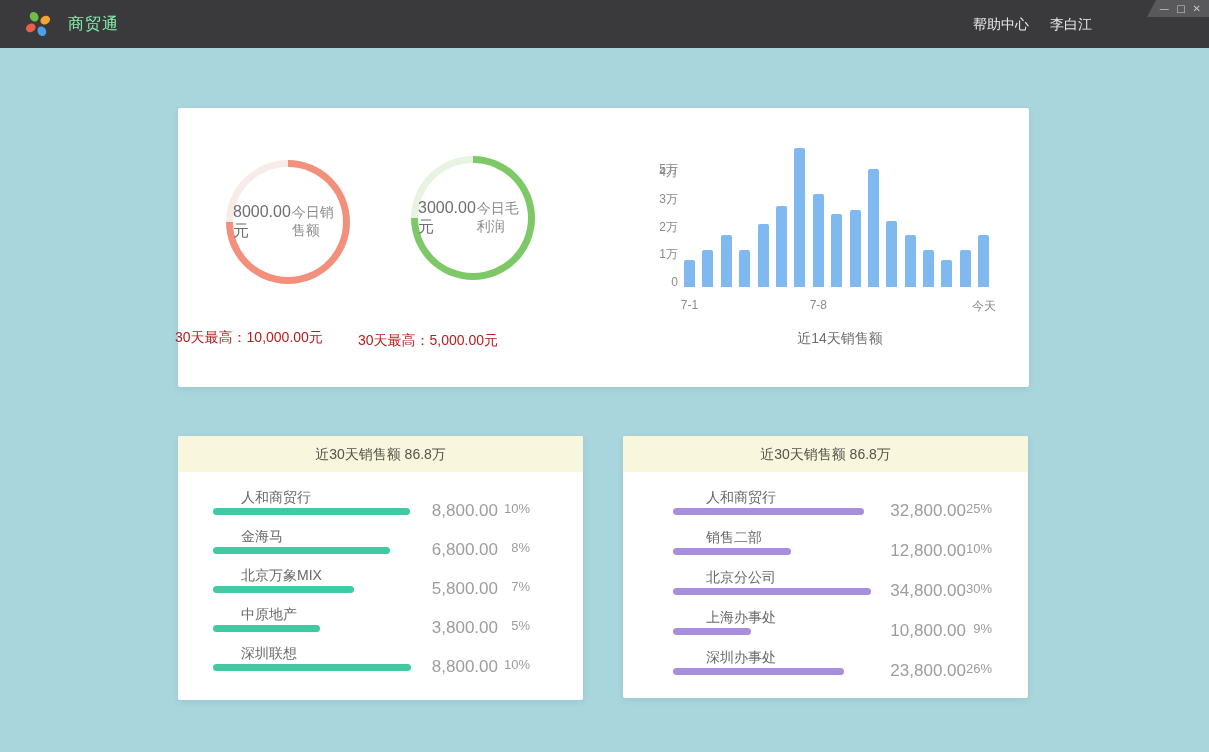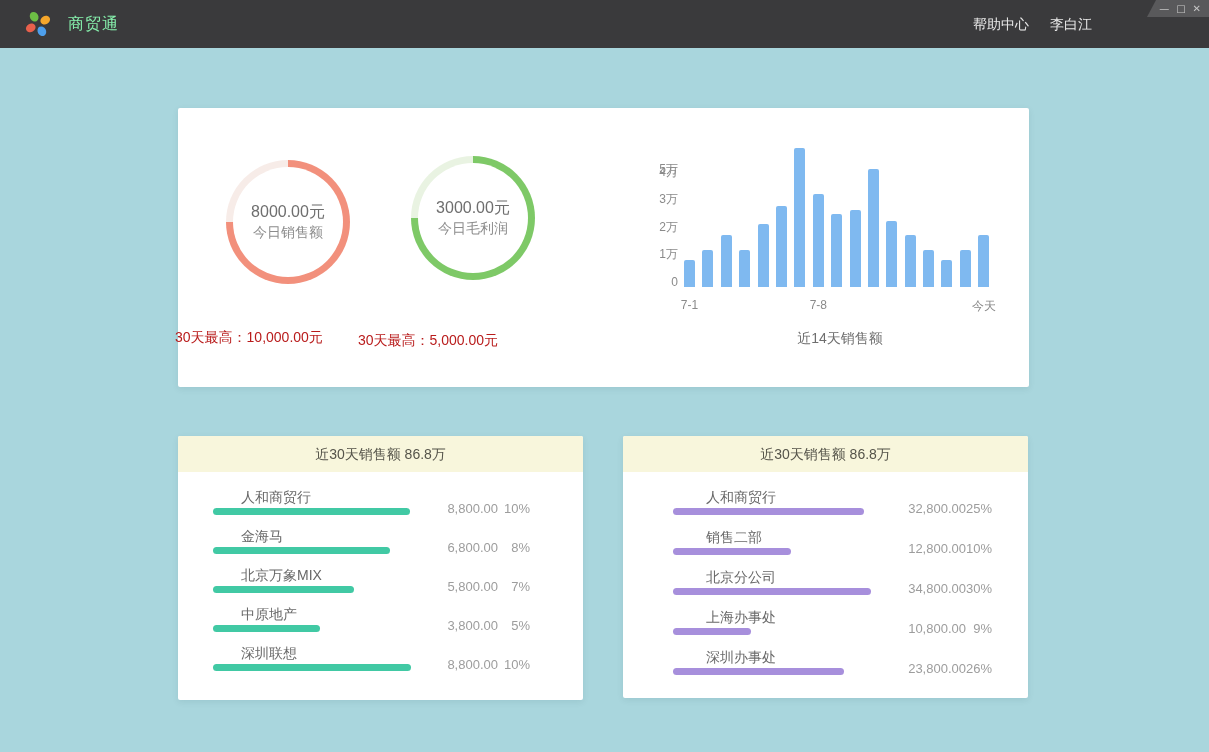--- a/index.html
+++ b/index.html
@@ -20,42 +20,42 @@
 
   
   .card { position:absolute; background:#FFFFFF; border-radius:2px; box-shadow:0 2px 6px rgba(40,80,90,0.10); }
   .card-top    { left:178px; top:108px; width:851px; height:279px; }
   .card-left   { left:178px; top:436px; width:405px; height:264px; }
   .card-right  { left:623px; top:436px; width:405px; height:262px; }
 
   
   .donut { position:absolute; width:124px; height:124px; border-radius:50%; }
   .donut .hole { position:absolute; left:7px; top:7px; width:110px; height:110px; border-radius:50%; background:#FFFFFF;
-                 display:flex; flex-direction:column; align-items:center; justify-content:center; gap:1px; }
+                 display:flex; flex-direction:row; align-items:center; justify-content:center; gap:1px; }
   .donut-value { font-size:16px; color:#6E6E6E; }
   .donut-caption { font-size:14px; color:#8C8C8C; }
   .donut-foot { position:absolute; font-size:14px; color:#b91c1c; }
 
   
   .vchart { position:absolute; left:460px; top:36px; width:390px; height:212px; }
   .vchart .yaxis { position:absolute; left:0; top:0; width:40px; height:150px; }
   .vchart .yaxis span { position:absolute; right:0; width:40px; text-align:right; font-size:12px; color:#8A8A8A; line-height:14px; }
   .vchart .bars { position:absolute; left:46px; top:0; width:312px; height:143px; display:flex; align-items:flex-end; gap:7.4px; }
   .vchart .vbar { width:11px; border-radius:2px 2px 0 0; }
   .vchart .xtick { position:absolute; top:154px; width:80px; text-align:center; font-size:12px; color:#8A8A8A; }
   .vchart .vtitle { position:absolute; left:46px; top:186px; width:312px; text-align:center; font-size:14px; color:#6E6E6E; }
 
   
   .panel-header { height:36px; line-height:36px; text-align:center; font-size:14px; color:#55544A; background:#F8F6DC; border-radius:2px 2px 0 0; }
   .panel-body { position:relative; padding-top:17px; }
   .hrow { position:relative; height:39px; }
   .card-right .hrow { height:40px; }
   .hrow .hlabel { position:absolute; top:0; font-size:14px; color:#686868;margin-left:28px; }
   .hrow .hbar { position:absolute; top:19px; height:7px; border-radius:4px; }
-  .hrow .hamount { position:absolute; top:12px; width:90px; text-align:right; font-size:13px; color:#9D9D9D; }
+  .hrow .hamount { position:absolute; top:12px; width:90px; text-align:right; font-size:17px; color:#9D9D9D; }
   .hrow .hpct { position:absolute; top:12px; width:34px; text-align:right; font-size:13px; color:#9D9D9D;margin-left:28px; }
   .card-left .hlabel, .card-left .hbar { left:35px; }
   .card-left .hamount { right:85px; }
   .card-left .hpct { right:53px; }
   .card-right .hlabel { left:55px; }
   .card-right .hbar { left:50px; }
   .card-right .hamount { right:62px; }
   .card-right .hpct { right:36px; }
 </style>
 </head>

